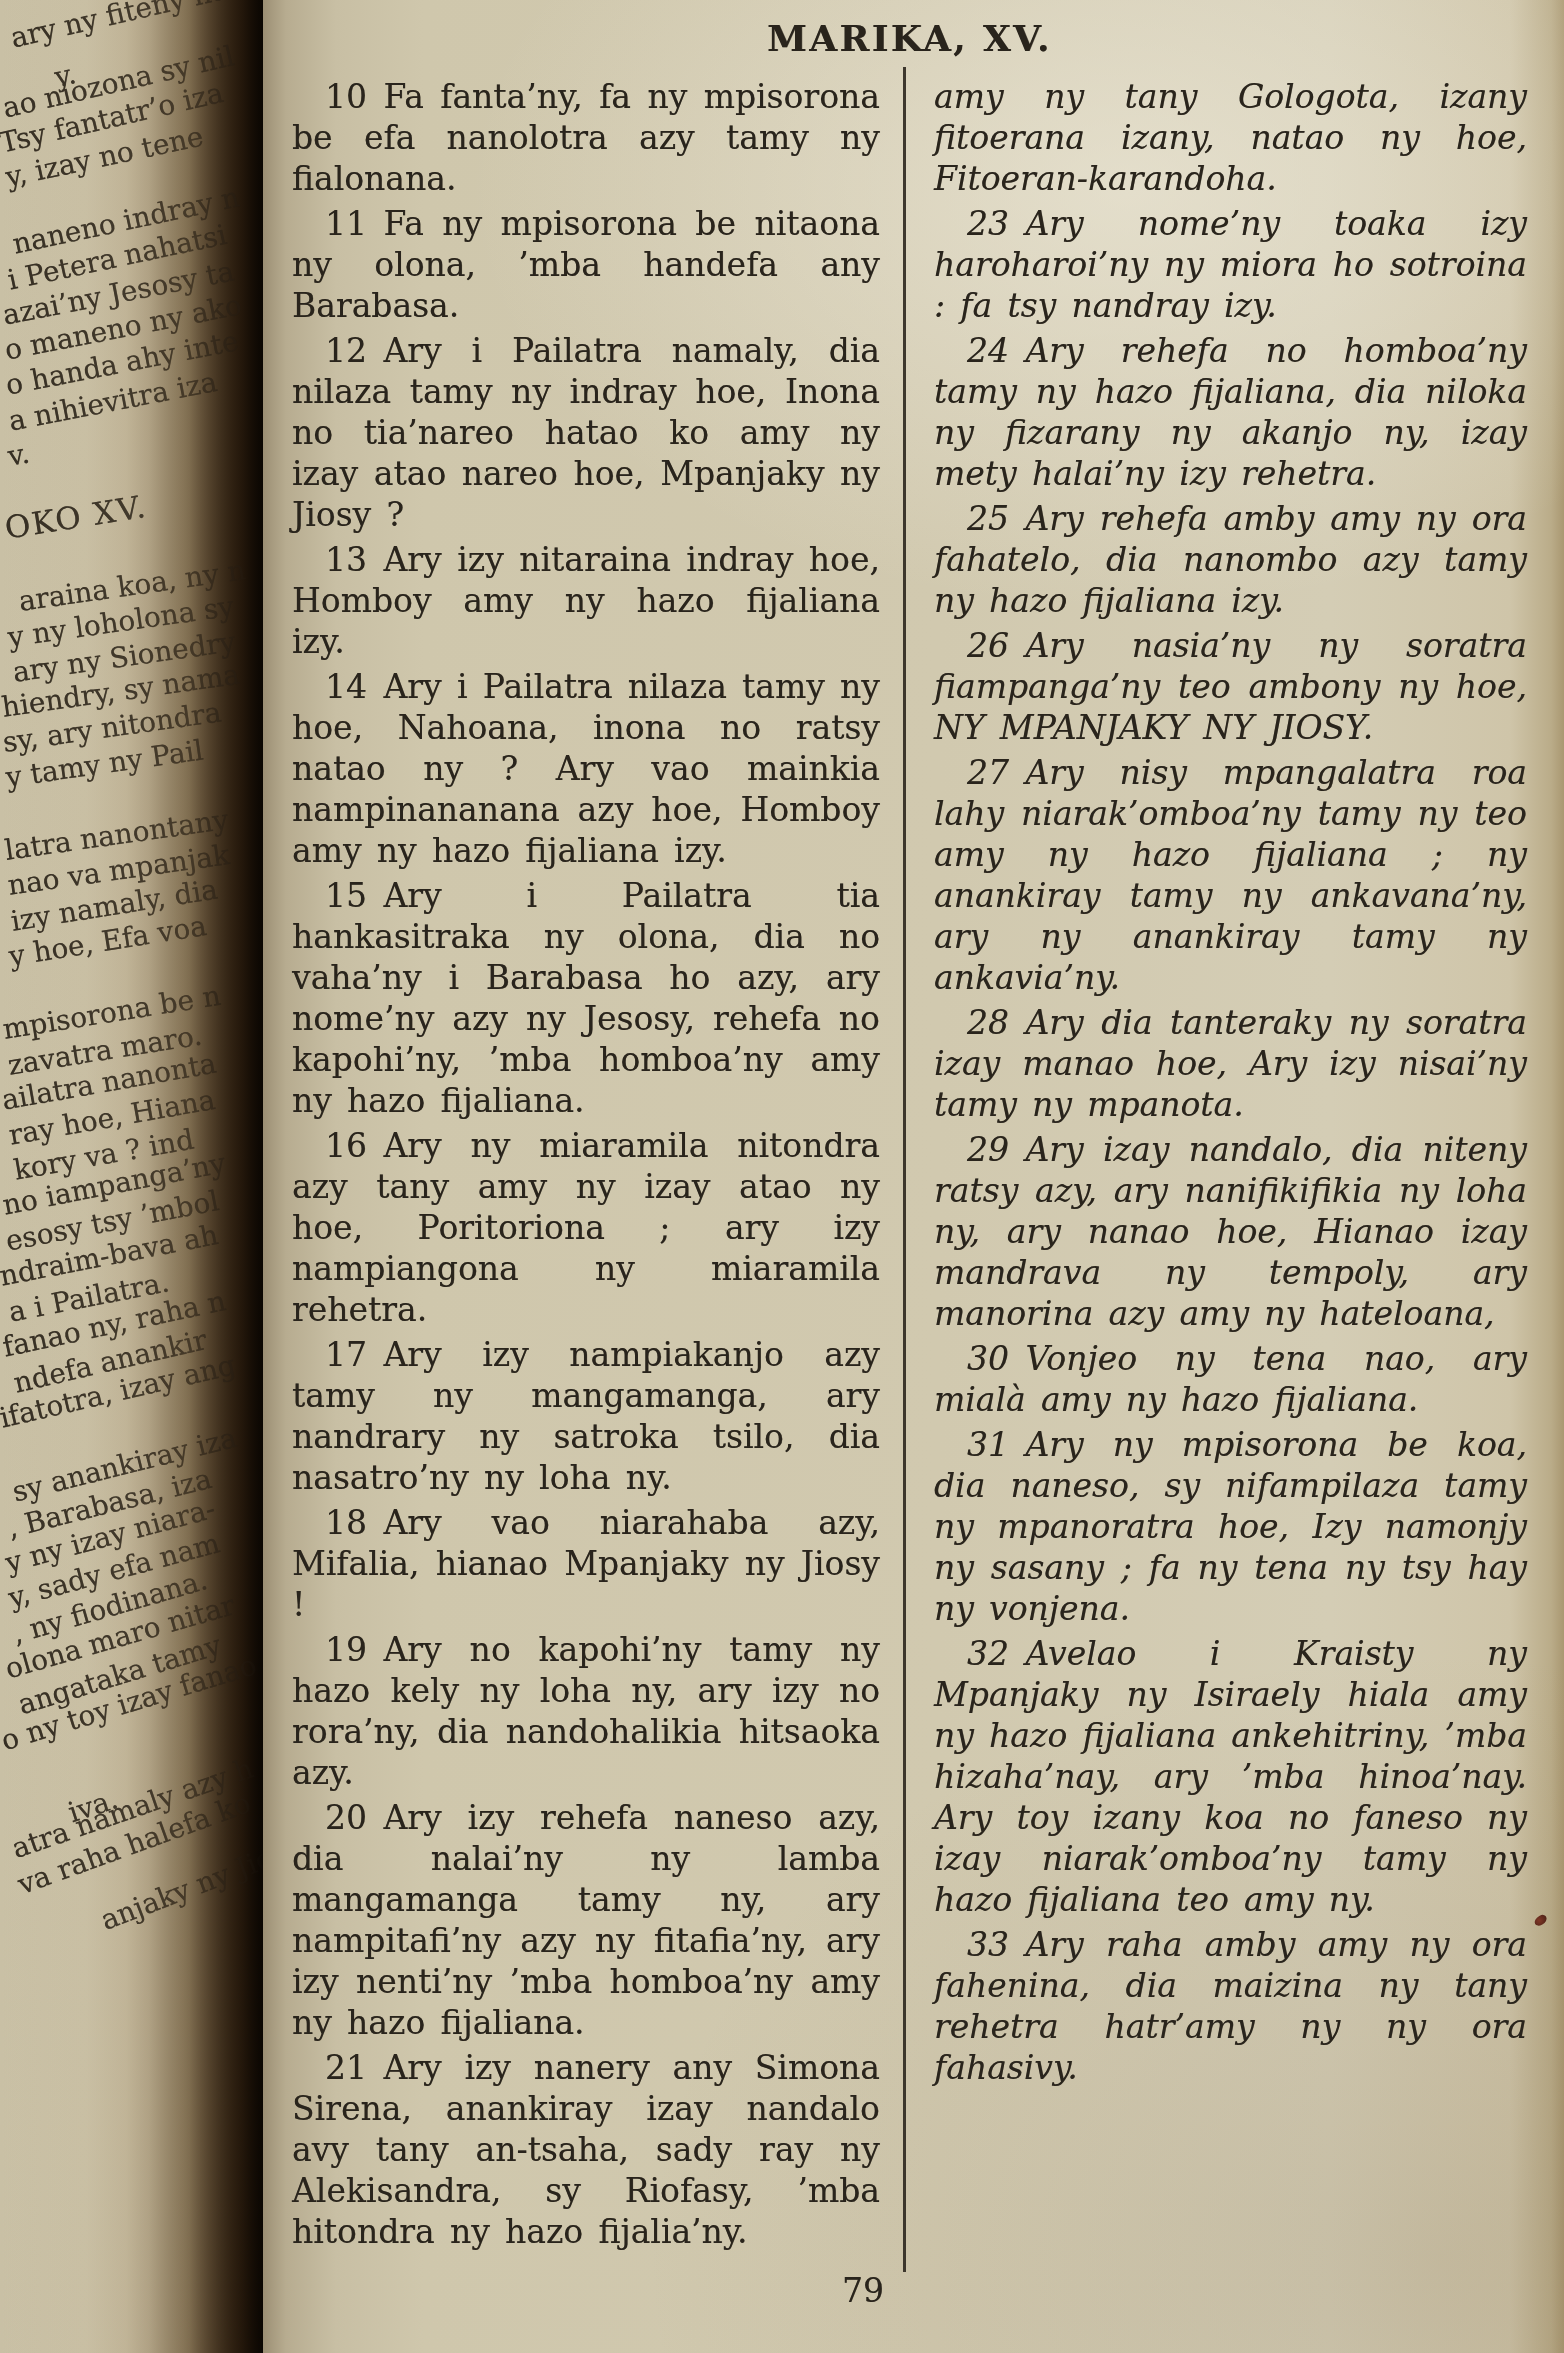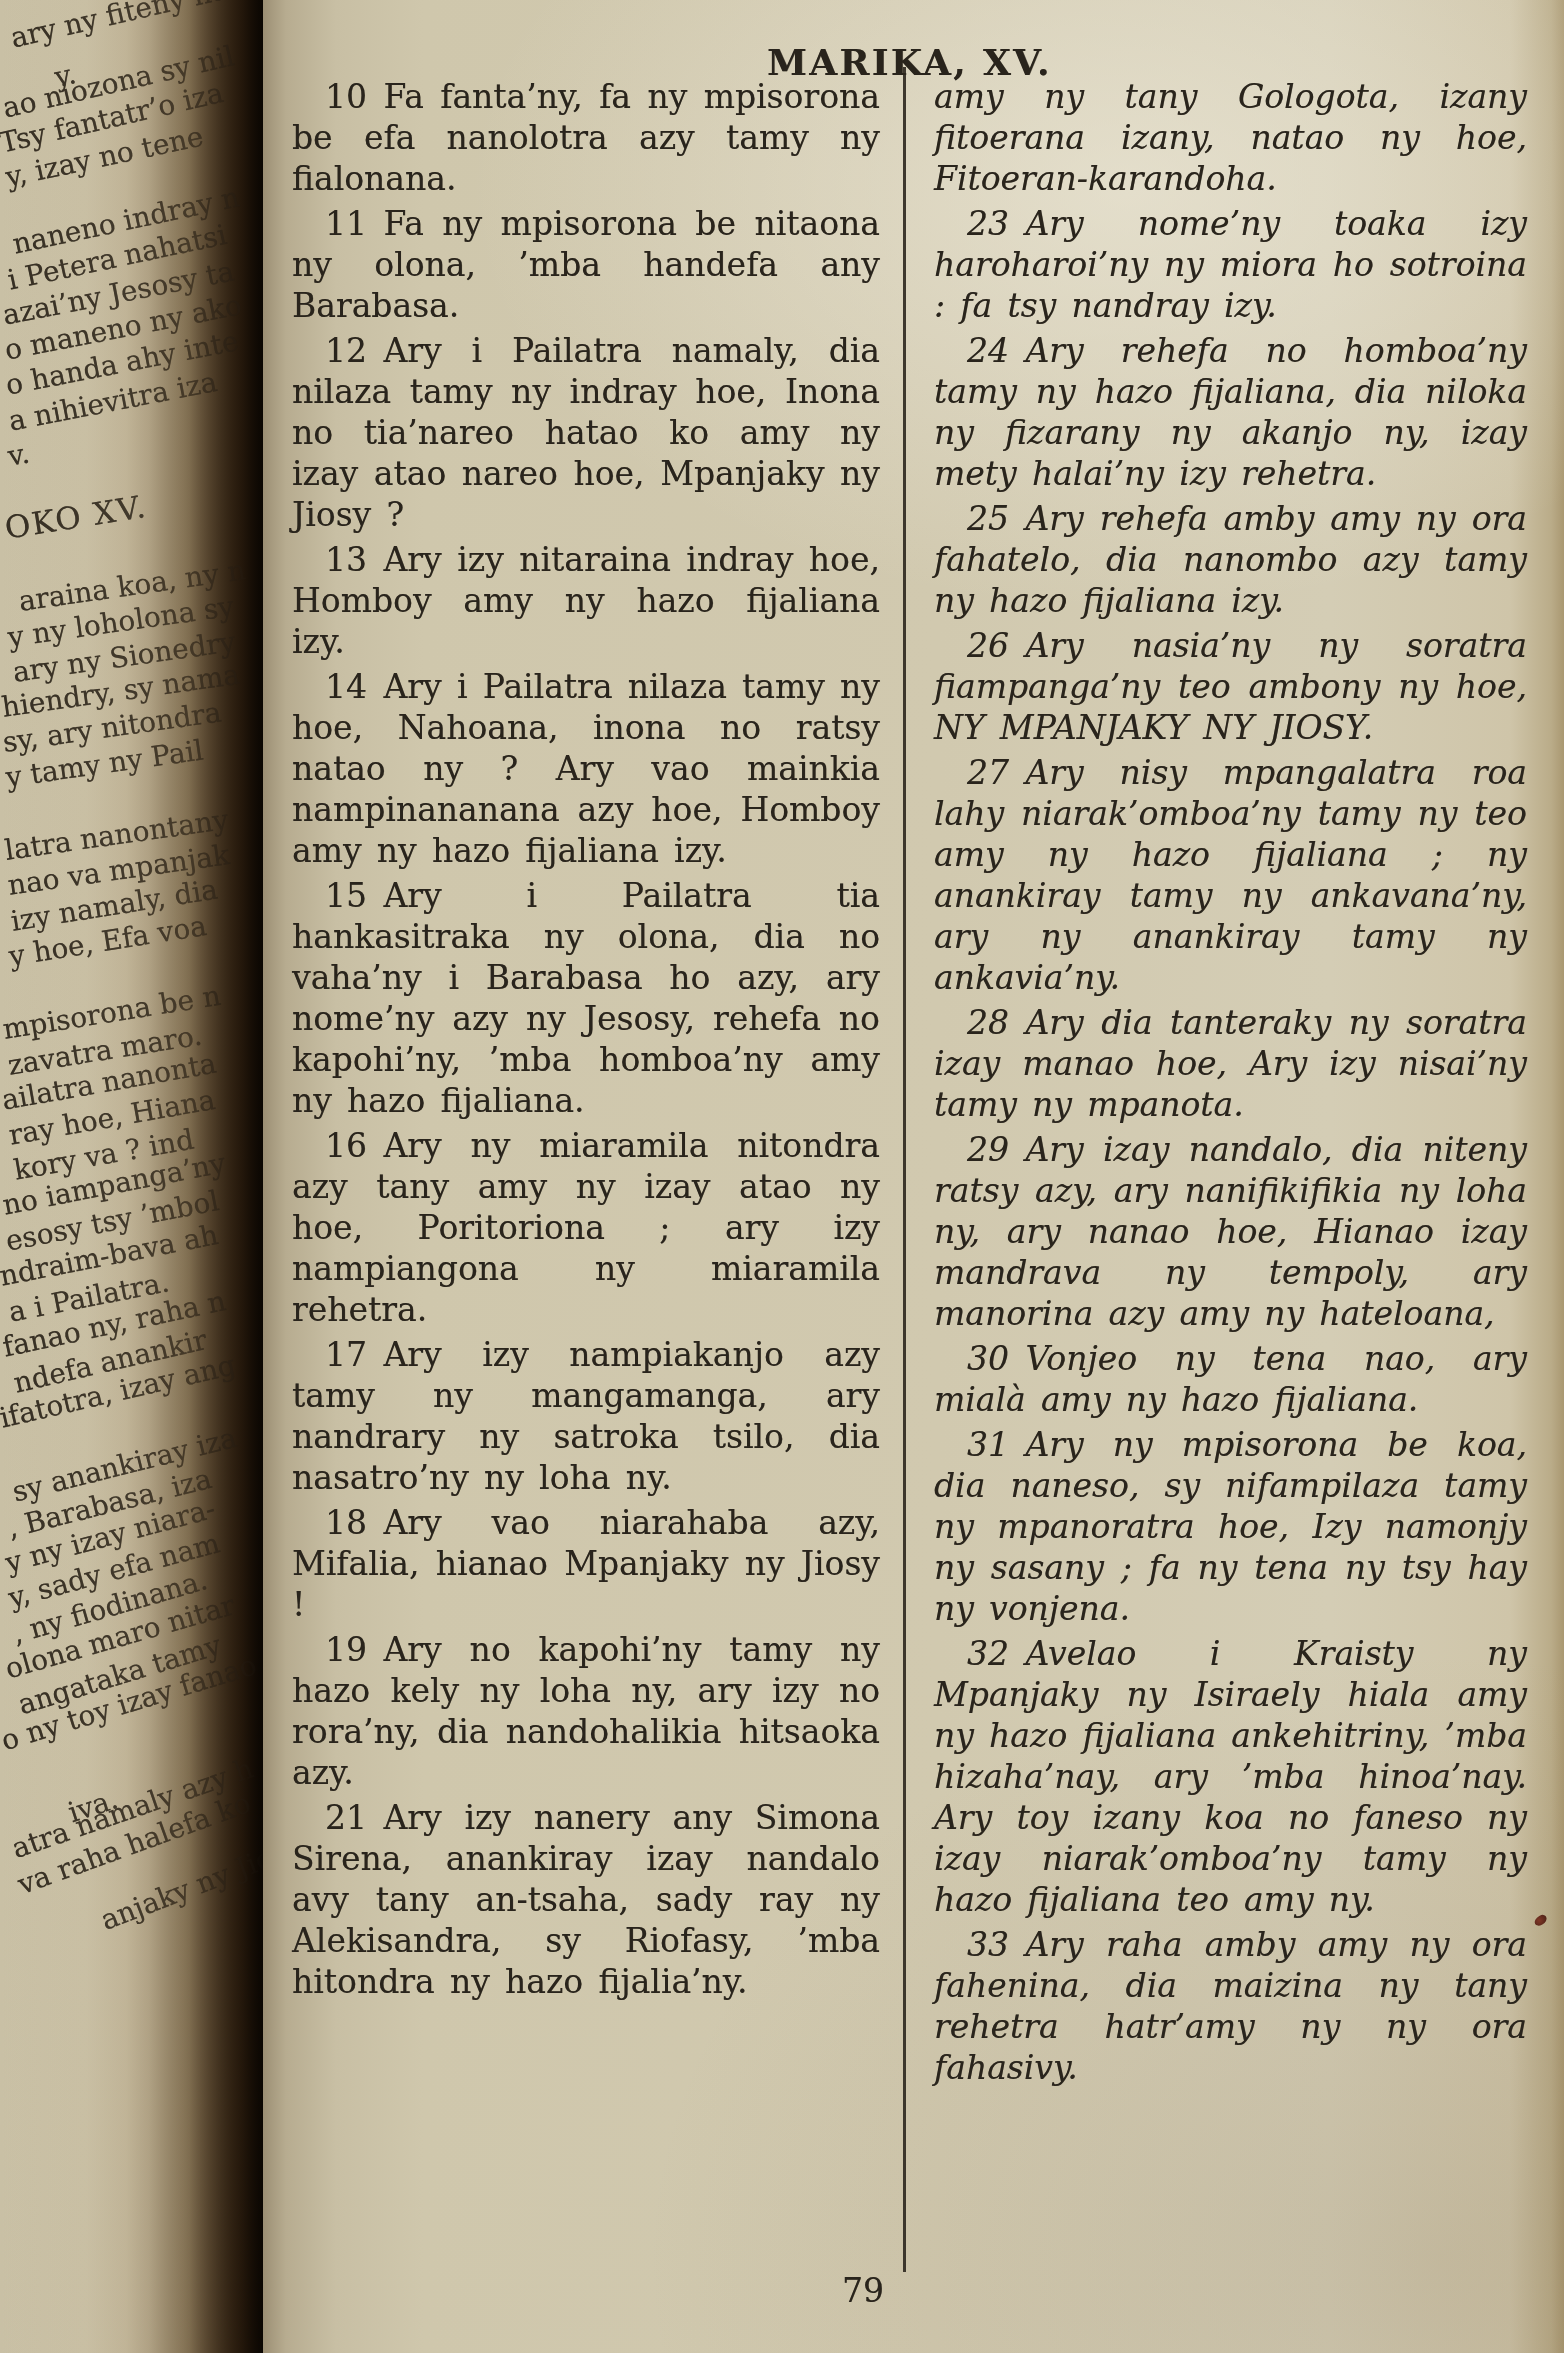--- a/index.html
+++ b/index.html
@@ -38,21 +38,20 @@
     background:linear-gradient(90deg,
       rgba(200,190,165,0) 0%, rgba(170,150,115,0.10) 48%,
       rgba(95,75,48,0.38) 72%, rgba(32,20,9,0.82) 92%, rgba(10,6,2,0.96) 100%);
   }
 
   
   .header{
     position:absolute;left:288px;top:17px;width:1243px;
     text-align:center;font-size:36px;font-weight:bold;letter-spacing:2.3px;
     text-shadow:0.3px 0.3px 0.4px rgba(35,28,18,0.5);
-    margin-top:24px;
   }
   .divider{
     position:absolute;left:903px;top:67px;width:3.1px;height:2205px;
     background:#2c271e;opacity:0.9;
   }
   .column{
     position:absolute;top:72px;height:2200px;overflow:hidden;
     font-size:33px;line-height:41px;text-align:justify;word-spacing:4.7px;
     text-shadow:0.2px 0.2px 0.3px rgba(35,28,18,0.45);
   }
@@ -138,20 +137,21 @@
       <p class="verse"><span class="vnum">10</span> <span>Fa fanta’ny, fa ny mpisorona be efa nanolotra azy tamy ny fialonana.</span></p>
       <p class="verse"><span class="vnum">11</span> <span>Fa ny mpisorona be nitaona ny olona, ’mba handefa any Barabasa.</span></p>
       <p class="verse"><span class="vnum">12</span> <span>Ary i Pailatra namaly, dia nilaza tamy ny indray hoe, Inona no tia’nareo hatao ko amy ny izay atao nareo hoe, Mpanjaky ny Jiosy ?</span></p>
       <p class="verse"><span class="vnum">13</span> <span>Ary izy nitaraina indray hoe, Homboy amy ny hazo fijaliana izy.</span></p>
       <p class="verse"><span class="vnum">14</span> <span>Ary i Pailatra nilaza tamy ny hoe, Nahoana, inona no ratsy natao ny ? Ary vao mainkia nampinananana azy hoe, Homboy amy ny hazo fijaliana izy.</span></p>
       <p class="verse"><span class="vnum">15</span> <span>Ary i Pailatra tia hankasitraka ny olona, dia no vaha’ny i Barabasa ho azy, ary nome’ny azy ny Jesosy, rehefa no kapohi’ny, ’mba homboa’ny amy ny hazo fijaliana.</span></p>
       <p class="verse"><span class="vnum">16</span> <span>Ary ny miaramila nitondra azy tany amy ny izay atao ny hoe, Poritoriona ; ary izy nampiangona ny miaramila rehetra.</span></p>
       <p class="verse"><span class="vnum">17</span> <span>Ary izy nampiakanjo azy tamy ny mangamanga, ary nandrary ny satroka tsilo, dia nasatro’ny ny loha ny.</span></p>
       <p class="verse"><span class="vnum">18</span> <span>Ary vao niarahaba azy, Mifalia, hianao Mpanjaky ny Jiosy !</span></p>
       <p class="verse"><span class="vnum">19</span> <span>Ary no kapohi’ny tamy ny hazo kely ny loha ny, ary izy no rora’ny, dia nandohalikia hitsaoka azy.</span></p>
+      <p class="verse"><span class="vnum">20</span> <span>Ary izy rehefa naneso azy, dia nalai’ny ny lamba mangamanga tamy ny, ary nampitafi’ny azy ny fitafia’ny, ary izy nenti’ny ’mba homboa’ny amy ny hazo fijaliana.</span></p>
       <p class="verse"><span class="vnum">21</span> <span>Ary izy nanery any Simona Sirena, anankiray izay nandalo avy tany an-tsaha, sady ray ny Alekisandra, sy Riofasy, ’mba hitondra ny hazo fijalia’ny.</span></p>
     </div>
   <div class="column" id="col-right">
       <p class="verse cont"><span>amy ny tany Gologota, izany fitoerana izany, natao ny hoe, Fitoeran-karandoha.</span></p>
       <p class="verse"><span class="vnum">23</span> <span>Ary nome’ny toaka izy haroharoi’ny ny miora ho sotroina : fa tsy nandray izy.</span></p>
       <p class="verse"><span class="vnum">24</span> <span>Ary rehefa no homboa’ny tamy ny hazo fijaliana, dia niloka ny fizarany ny akanjo ny, izay mety halai’ny izy rehetra.</span></p>
       <p class="verse"><span class="vnum">25</span> <span>Ary rehefa amby amy ny ora fahatelo, dia nanombo azy tamy ny hazo fijaliana izy.</span></p>
       <p class="verse"><span class="vnum">26</span> <span>Ary nasia’ny ny soratra fiampanga’ny teo ambony ny hoe, NY MPANJAKY NY JIOSY.</span></p>
       <p class="verse"><span class="vnum">27</span> <span>Ary nisy mpangalatra roa lahy niarak’omboa’ny tamy ny teo amy ny hazo fijaliana ; ny anankiray tamy ny ankavana’ny, ary ny anankiray tamy ny ankavia’ny.</span></p>
       <p class="verse"><span class="vnum">28</span> <span>Ary dia tanteraky ny soratra izay manao hoe, Ary izy nisai’ny tamy ny mpanota.</span></p>

